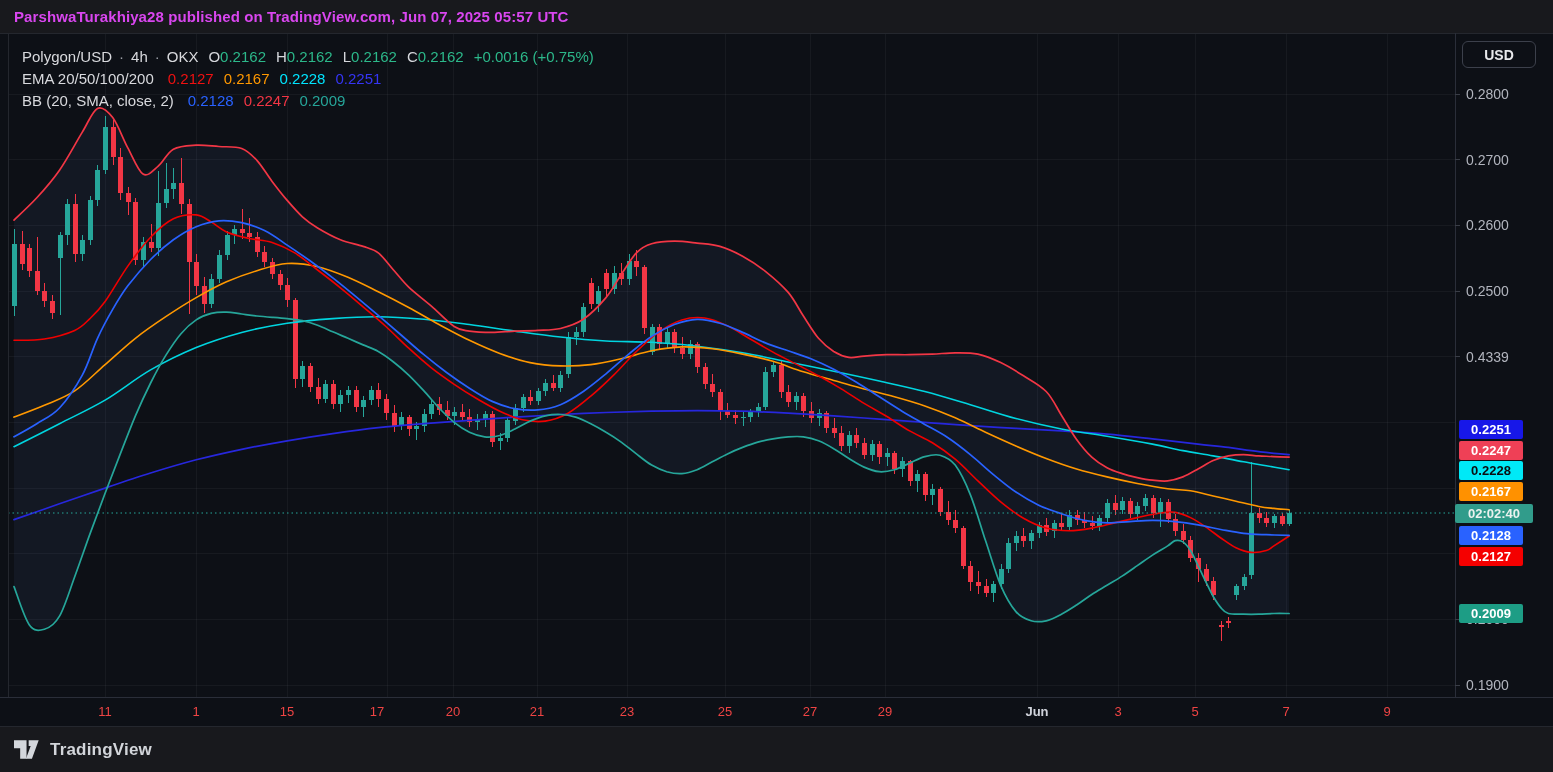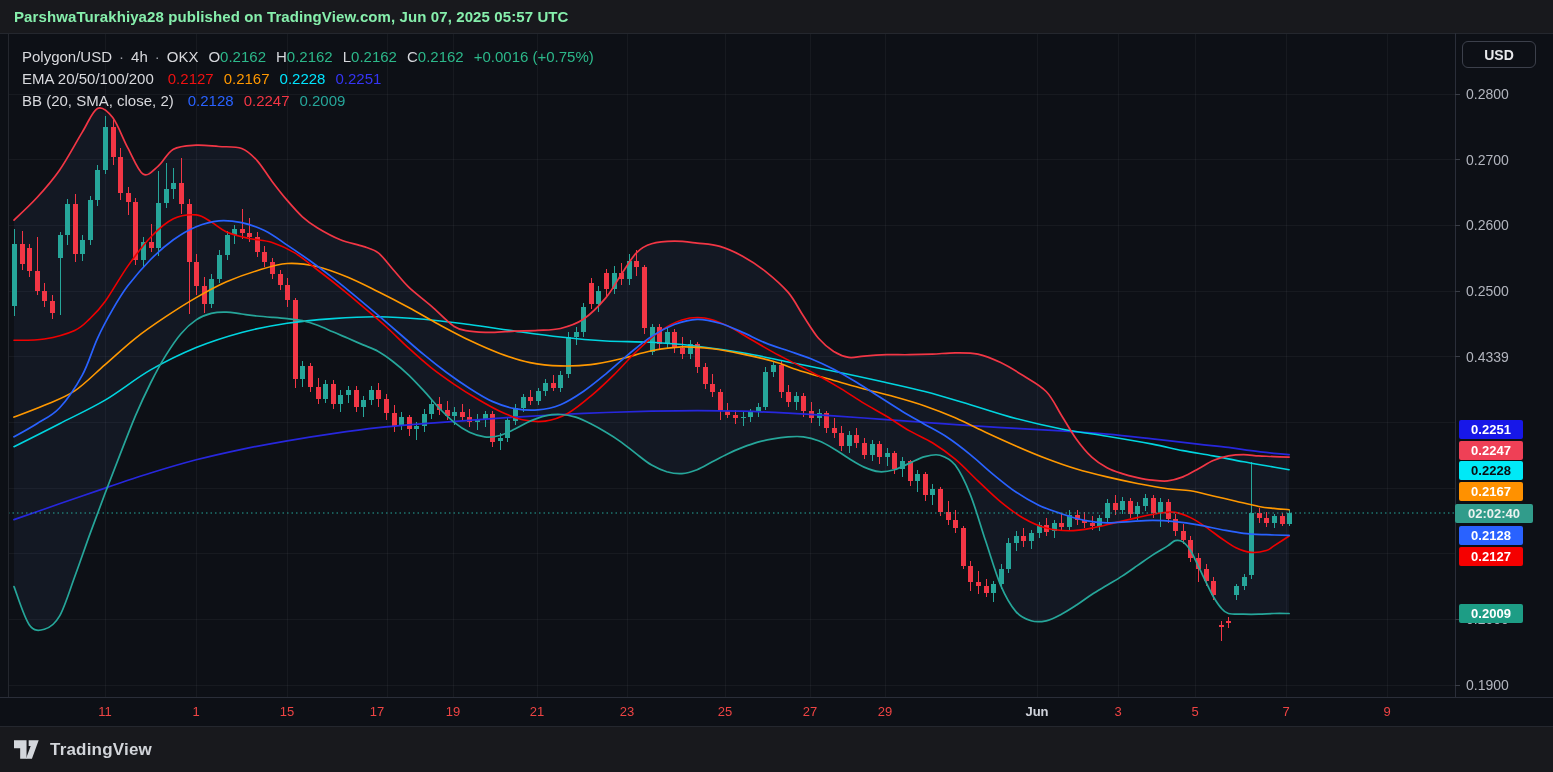--- a/index.html
+++ b/index.html
@@ -1,19 +1,19 @@
 <!DOCTYPE html>
 <html><head>
 <meta charset="utf-8">
 <style>
   html,body{margin:0;padding:0;background:#18191d;width:1553px;height:772px;overflow:hidden;
     font-family:"Liberation Sans","DejaVu Sans",sans-serif;-webkit-font-smoothing:antialiased;}
   .header{position:absolute;left:0;top:0;width:1553px;height:33px;background:#18191d;
     display:flex;align-items:center;}
-  .header span{margin-left:14px;font-size:15px;font-weight:600;color:#86efac;letter-spacing:.1px;}
+  .header span{margin-left:14px;font-size:15px;font-weight:600;color:#d946ef;letter-spacing:.1px;}
   .stage{position:absolute;left:0;top:33px;width:1553px;height:694px;background:#0d1016;}
   #chart{position:absolute;left:0;top:0;}
   .legend{position:absolute;left:22px;top:10px;z-index:5;}
   .lrow{display:flex;align-items:flex-end;height:22px;font-size:15px;color:#d8d9dd;white-space:pre;}
   .lrow .sep{color:#9b9ea6;padding:0 7px;}
   .lrow .pair{margin-left:10px;}
   .lrow .k{color:#d5d7dc;}
   .lrow .lbl{margin-right:4px;}
   .lrow .val{margin-left:10px;}
   .usd{position:absolute;left:1462px;top:8px;width:74px;height:27px;background:transparent;
@@ -459,21 +459,21 @@
       <div class="badge wide" style="background: rgb(49, 156, 139); color: rgb(234, 242, 239); top: 470.5px;">02:02:40</div>
       <div class="badge" style="background: rgb(41, 98, 255); color: rgb(255, 255, 255); top: 492.5px;">0.2128</div>
       <div class="badge" style="background: rgb(245, 0, 0); color: rgb(255, 255, 255); top: 513.5px;">0.2127</div>
       <div class="badge" style="background: rgb(29, 157, 133); color: rgb(255, 255, 255); top: 570.5px;">0.2009</div>
     </div>
   <div id="time-scale">
       <div class="ttick" style="left: 105px;">11</div>
       <div class="ttick" style="left: 196px;">1</div>
       <div class="ttick" style="left: 287px;">15</div>
       <div class="ttick" style="left: 377px;">17</div>
-      <div class="ttick" style="left: 453px;">19</div>
+      <div class="ttick" style="left: 453px;">20</div>
       <div class="ttick" style="left: 537px;">21</div>
       <div class="ttick" style="left: 627px;">23</div>
       <div class="ttick" style="left: 725px;">25</div>
       <div class="ttick" style="left: 810px;">27</div>
       <div class="ttick" style="left: 885px;">29</div>
       <div class="ttick strong" style="left: 1037px;">Jun</div>
       <div class="ttick" style="left: 1118px;">3</div>
       <div class="ttick" style="left: 1195px;">5</div>
       <div class="ttick" style="left: 1286px;">7</div>
       <div class="ttick" style="left: 1387px;">9</div>

